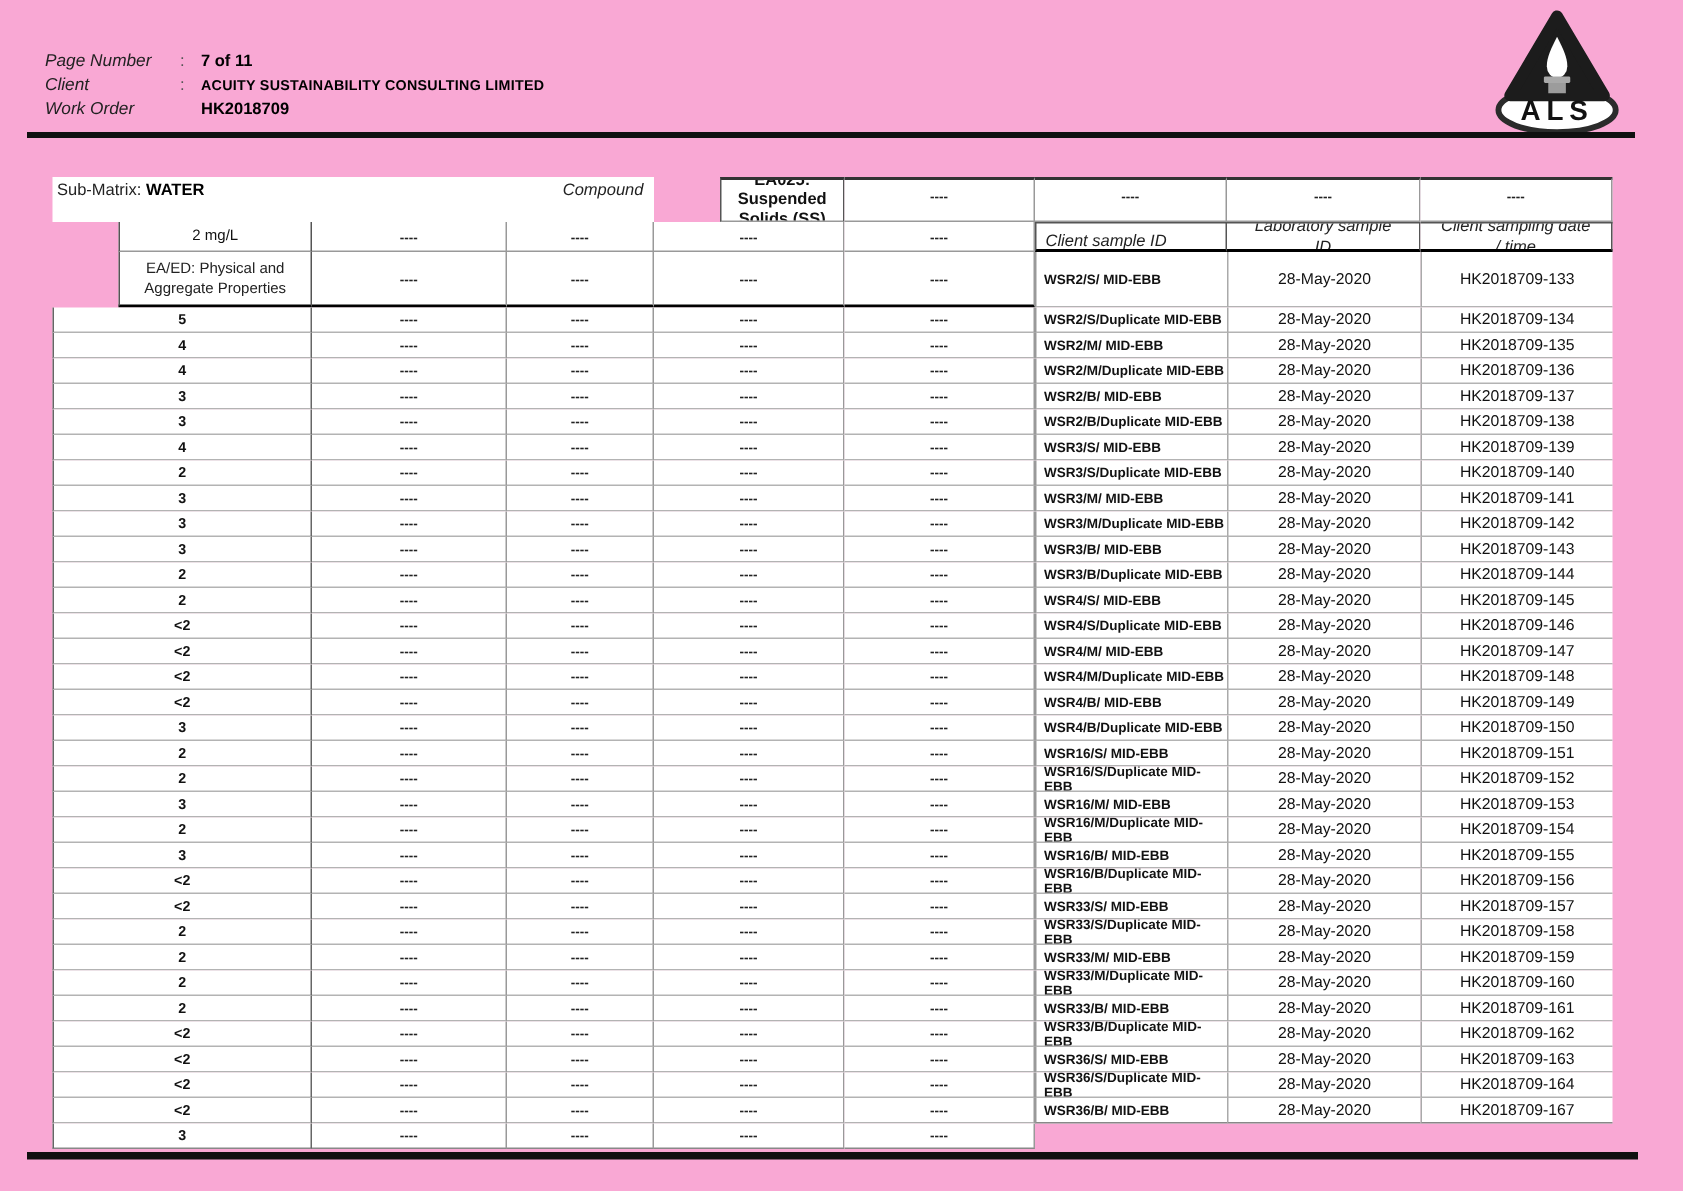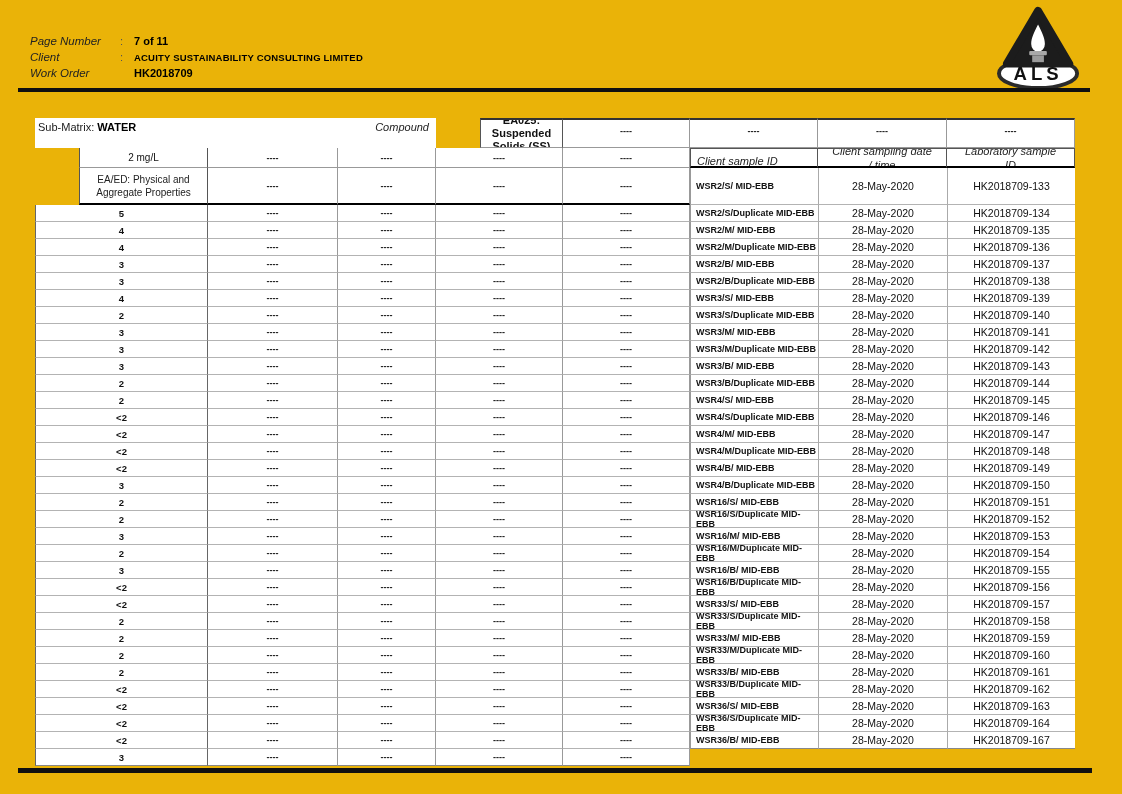--- a/index.html
+++ b/index.html
@@ -1,20 +1,20 @@
 <!DOCTYPE html>
 <html><head>
 <meta charset="utf-8">
 <style>
   * { box-sizing: border-box; margin: 0; padding: 0; }
   html,body { background:#e8e8e8; }
   .page {
     position: relative;
     width: 1122px; height: 794px;
-    background: #eab308;
+    background: #f9a8d4;
     font-family: "Liberation Sans", sans-serif;
     color: #111;
     overflow: hidden;
   }
   
   .hdr {
     position: absolute; left: 30px; top: 35px;
     display: grid; grid-template-columns: 90px 14px auto;
     row-gap: 4px; align-items: baseline;
   }
@@ -129,26 +129,26 @@
     <div class="c hcell hr1">----</div>
 
     <div class="c eacol ea-lor">2 mg/L</div>
     <div class="c hcell hr2">----</div>
     <div class="c hcell hr2">----</div>
     <div class="c hcell hr2">----</div>
     <div class="c hcell hr2">----</div>
 
     <div class="c bh bh-first sep">Client sample ID</div>
     <div class="c bh sep">
+      <span>Laboratory sample</span>
+      <span>ID</span>
+    </div>
+    <div class="c bh sep">
       <span>Client sampling date</span>
       <span>/ time</span>
-    </div>
-    <div class="c bh sep">
-      <span>Laboratory sample</span>
-      <span>ID</span>
     </div>
     <div class="c eacol ea-meth sep">
       <span>EA/ED: Physical and</span>
       <span>Aggregate Properties</span>
     </div>
     <div class="c hcell sep">----</div>
     <div class="c hcell sep">----</div>
     <div class="c hcell sep">----</div>
     <div class="c hcell sep">----</div>
 

